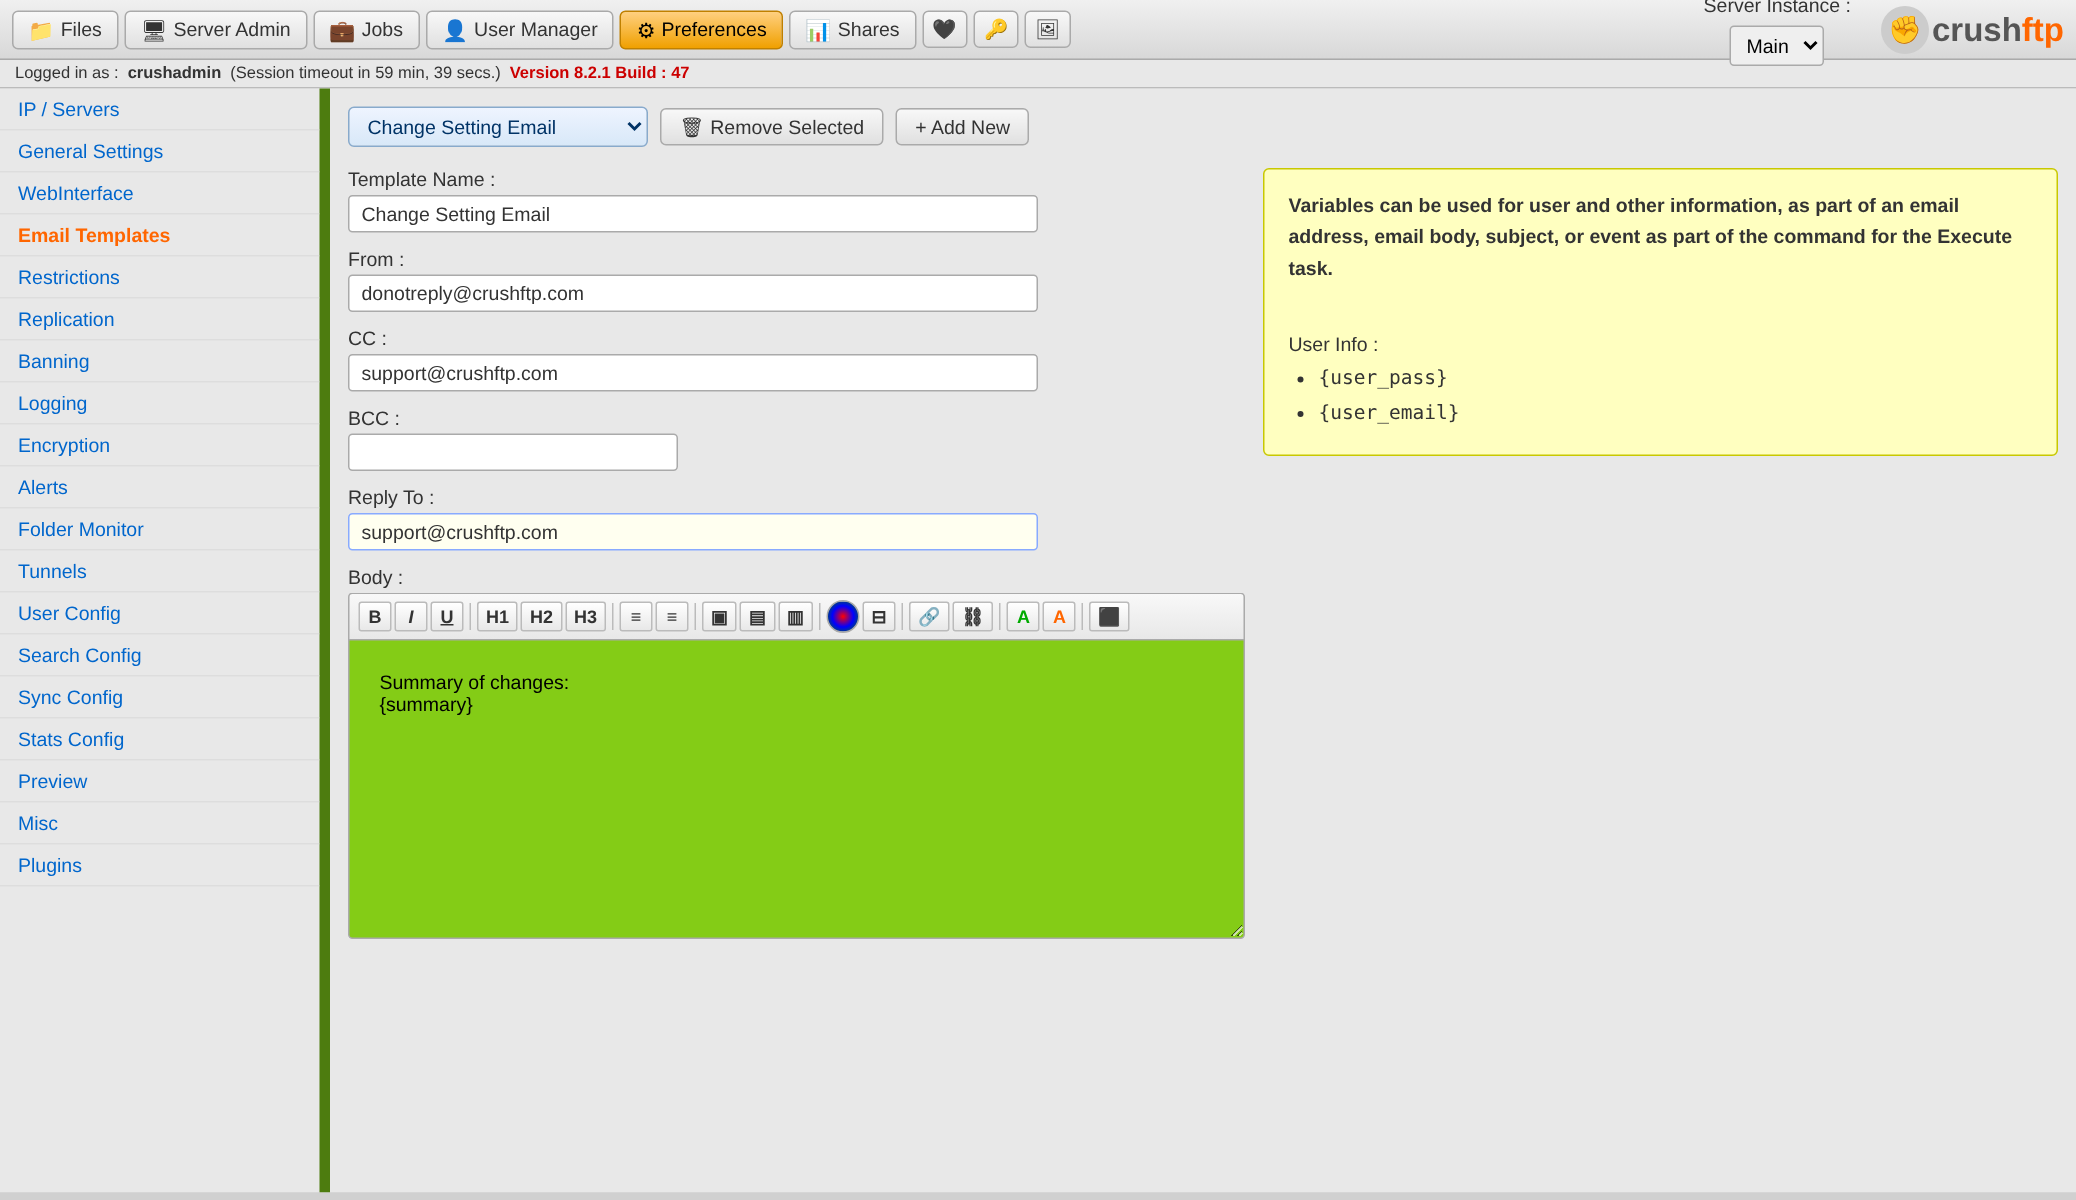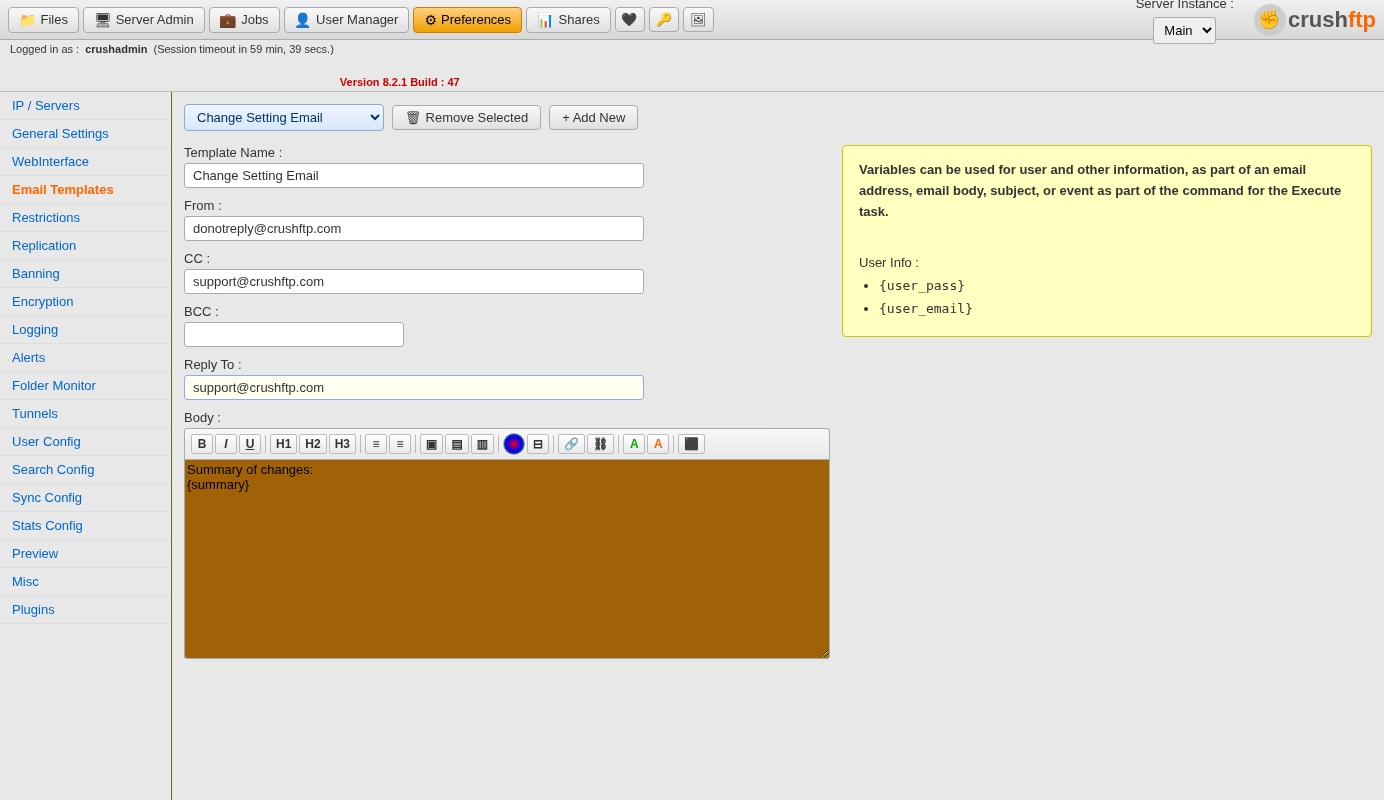--- a/index.html
+++ b/index.html
@@ -60,33 +60,33 @@
     
     #statusbar {
       background: #e8e8e8;
       border-bottom: 1px solid #bbb;
       padding: 3px 10px;
       font-size: 11px;
       color: #333;
       display: flex;
       gap: 6px;
     }
-    #statusbar .version { color: #c00; font-weight: bold; margin-top: 33px; }
+    #statusbar .version { color: #c00; font-weight: bold; }
 
     
     #main {
       display: flex;
       height: calc(100vh - 64px);
     }
 
     
     #sidebar {
-      width: 172px;
+      width: 220px;
       background: #e8e8e8;
-      border-right: 1px solid #4d7c0f;
+      border-right: 7px solid #4d7c0f;
       overflow-y: auto;
       flex-shrink: 0;
     }
     .sidebar-item {
       padding: 6px 12px;
       cursor: pointer;
       color: #0066cc;
       font-size: 13px;
       border-bottom: 1px solid #ddd;
     }
@@ -214,22 +214,22 @@
       background: #bbb;
       margin: 0 2px;
     }
 
     
     #body-editor {
       width: 100%;
       min-height: 200px;
       border: 1px solid #aaa;
       border-radius: 0 0 3px 3px;
-      background: #a16207;
-      padding: 2px;
+      background: #84cc16;
+      padding: 20px;
       font-size: 13px;
       resize: vertical;
       font-family: Arial, sans-serif;
     }
 
     
     .logo-icon {
       display: inline-flex;
       align-items: center;
       justify-content: center;
@@ -318,24 +318,24 @@
     <div class="sidebar-item">
       <span>Restrictions</span>
     </div>
     <div class="sidebar-item">
       <span>Replication</span>
     </div>
     <div class="sidebar-item">
       <span>Banning</span>
     </div>
     <div class="sidebar-item">
+      <span>Logging</span>
+    </div>
+    <div class="sidebar-item">
       <span>Encryption</span>
-    </div>
-    <div class="sidebar-item">
-      <span>Logging</span>
     </div>
     <div class="sidebar-item">
       <span>Alerts</span>
     </div>
     <div class="sidebar-item">
       <span>Folder Monitor</span>
     </div>
     <div class="sidebar-item">
       <span>Tunnels</span>
     </div>

